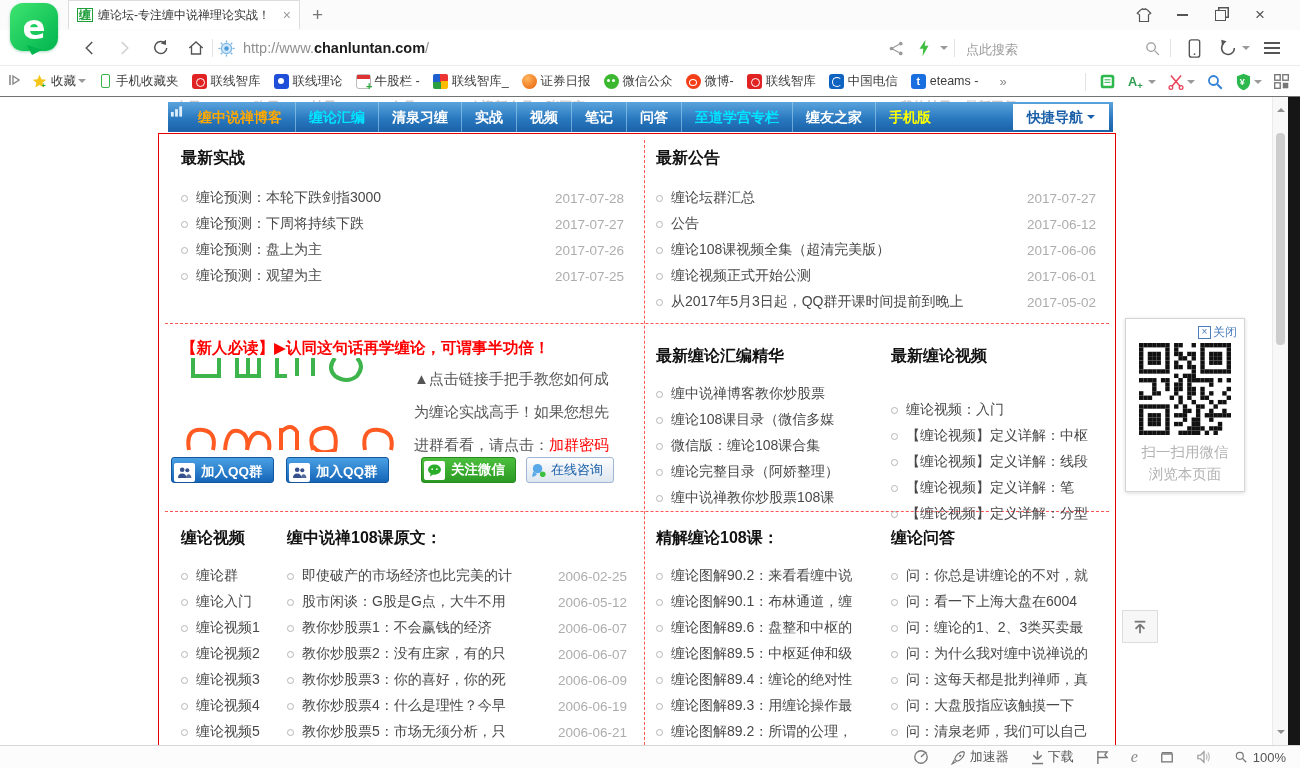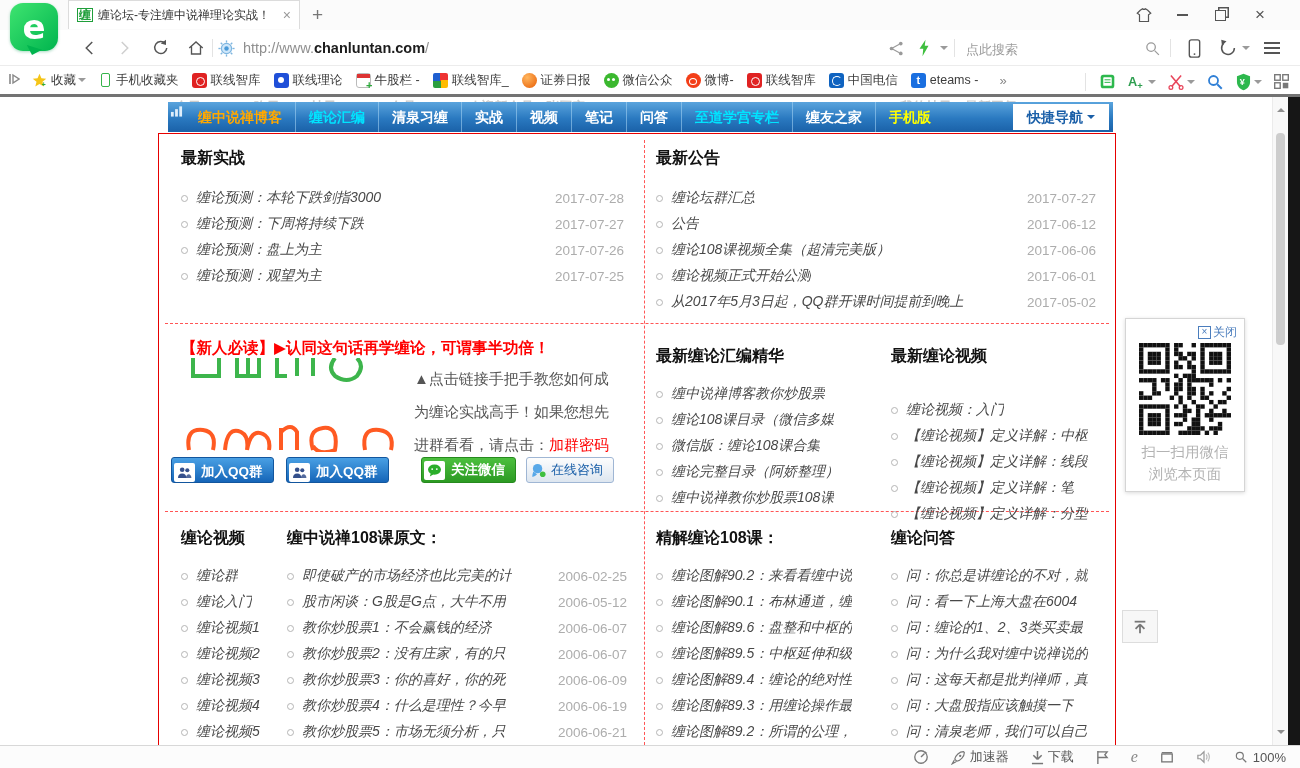--- a/index.html
+++ b/index.html
@@ -28,21 +28,21 @@
   .toolbar{position:absolute;left:0;top:30px;width:1300px;height:36px;background:#fff;border-bottom:1px solid #ececec;box-sizing:border-box;}
   .tbtn{position:absolute;top:6px;width:24px;height:24px;display:flex;align-items:center;justify-content:center;}
   .urlbar{position:absolute;left:218px;top:4px;width:660px;height:28px;display:flex;align-items:center;font-size:14.5px;}
   .url-prefix,.url-suffix{color:#8f8f8f;}
   .url-domain{color:#1c1c1c;font-weight:bold;}
   .vdiv{position:absolute;top:9px;width:1px;height:18px;background:#e3e3e3;}
   .searchhint{position:absolute;left:966px;top:11px;font-size:13px;color:#9b9b9b;}
   .caret-down{display:inline-block;width:0;height:0;border:4px solid transparent;border-top-color:#9a9a9a;margin-left:2px;position:relative;top:2px;}
 
   
-  .bookmarks{position:absolute;left:0;top:66px;width:1300px;height:31px;background:#fff;border-bottom:3px solid #737373;box-sizing:border-box;display:flex;align-items:center;padding:0 8px;font-size:12.5px;color:#3c3c3c;}
+  .bookmarks{position:absolute;left:0;top:66px;width:1300px;height:31px;background:#fff;border-bottom:1px solid #737373;box-sizing:border-box;display:flex;align-items:center;padding:0 8px;font-size:12.5px;color:#3c3c3c;}
   .bm{display:inline-flex;align-items:center;margin-right:13px;white-space:nowrap;}
   .bi{width:15px;height:15px;border-radius:3px;display:inline-block;margin-right:4px;position:relative;flex:none;}
   .bi-phone{width:9px;height:14px;border:1.6px solid #35b44a;border-radius:2px;background:#fff;box-sizing:border-box;margin-left:2px;margin-right:6px;}
   .bi-red{background:#e02222;}
   .bi-red::after{content:"";position:absolute;left:4px;top:4px;width:7px;height:7px;border:1.6px solid #fff;border-radius:50%;}
   .bi-blue{background:#1f4fd8;}
   .bi-blue::after{content:"";position:absolute;left:4.5px;top:4.5px;width:6px;height:6px;background:#fff;border-radius:50%;}
   .bi-cal{background:#fff;border:1px solid #bbb;box-sizing:border-box;}
   .bi-cal::before{content:"";position:absolute;left:0;top:0;right:0;height:4px;background:#d33;}
   .bi-cal::after{content:"+";position:absolute;right:-3px;bottom:-4px;color:#2daa3c;font-weight:bold;font-size:11px;}
@@ -68,21 +68,21 @@
   .nav-last{border-right:none;}
   .quicknav{margin-left:auto;background:#fff;color:#1a5fa8;font-weight:bold;font-size:14px;height:26px;line-height:26px;padding:0 14px;display:flex;align-items:center;}
   .caret-blue{display:inline-block;width:0;height:0;border:4px solid transparent;border-top-color:#1a5fa8;margin-left:4px;position:relative;top:2px;}
 
   .contentbox{position:absolute;left:158px;top:36px;width:958px;height:612px;border:1px solid #e60000;border-bottom:none;box-sizing:border-box;background:#fff;}
   .vdash{position:absolute;left:485px;top:6px;bottom:0;width:0;border-left:1px dashed #f55;}
   .hdash{position:absolute;left:6px;right:6px;height:0;border-top:1px dashed #f55;}
   .sect-title{font-size:16px;font-weight:bold;color:#111;}
   .lrow{display:flex;align-items:center;height:26px;font-size:14px;color:#484848;}
   .blt{width:5px;height:5px;border:1px solid #b5b5b5;border-radius:50%;margin-right:8px;flex:none;}
-  .ltxt{white-space:nowrap;overflow:hidden;font-style:italic;}
+  .ltxt{white-space:nowrap;overflow:hidden;}
   .ldate{margin-left:auto;color:#adadad;font-size:13.5px;padding-left:8px;flex:none;}
 
   .notice{font-size:15.5px;font-weight:bold;color:#f00;}
   .desc{font-size:15px;color:#555;line-height:33px;}
   .desc-link{color:#f00;}
   .btn{display:inline-flex;align-items:center;height:26px;box-sizing:border-box;font-size:13.5px;font-weight:bold;border-radius:3px;}
   .btn-qq{background:linear-gradient(180deg,#49a0e4,#1565b8);border:1px solid #12569e;color:#fff;padding:4px 10px 0 2px;}
   .btn-qq .iconbox{width:21px;height:19px;background:#fff;border-radius:2px;margin-right:6px;display:flex;align-items:center;justify-content:center;}
   .btn-wechat{background:linear-gradient(180deg,#4cbf3e,#2c9a23);border:1px solid #268a1e;color:#fff;padding:0 10px 0 2px;}
   .btn-wechat .iconbox{width:21px;height:19px;background:#fff;border-radius:2px;margin-right:6px;display:flex;align-items:center;justify-content:center;}

